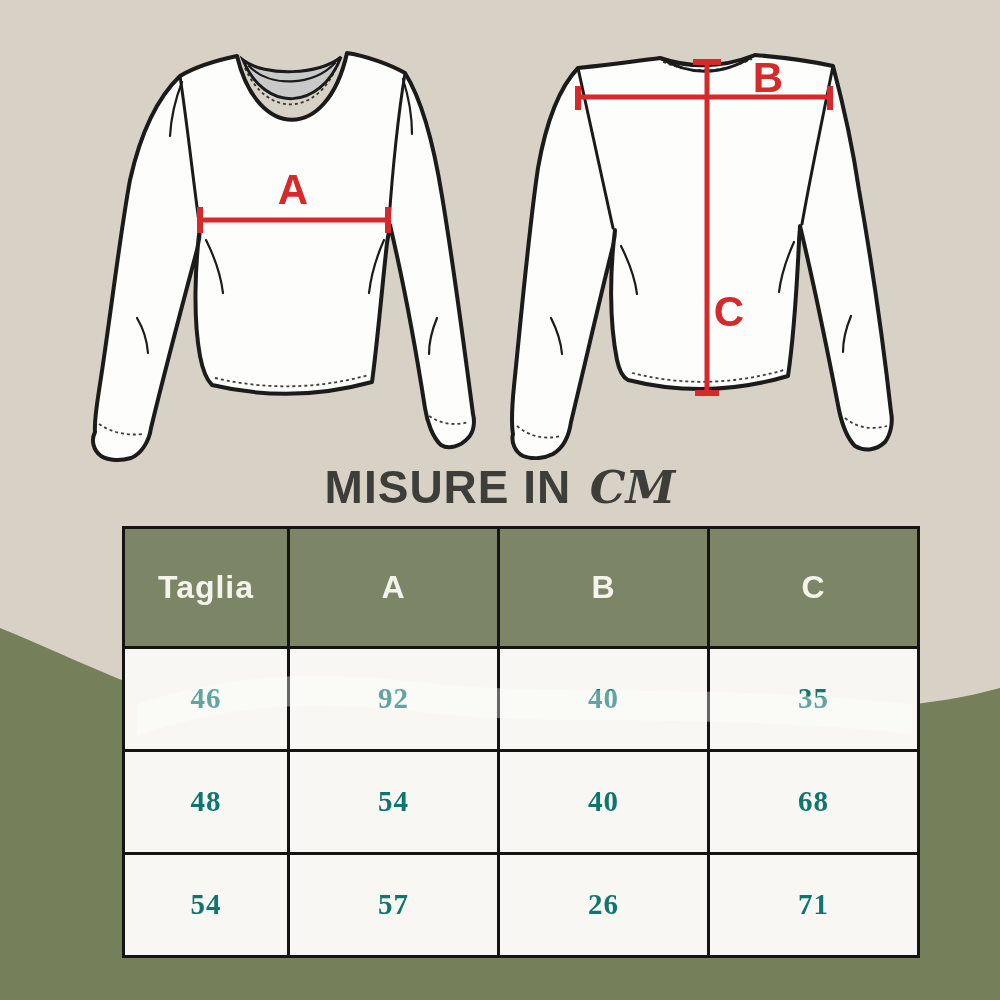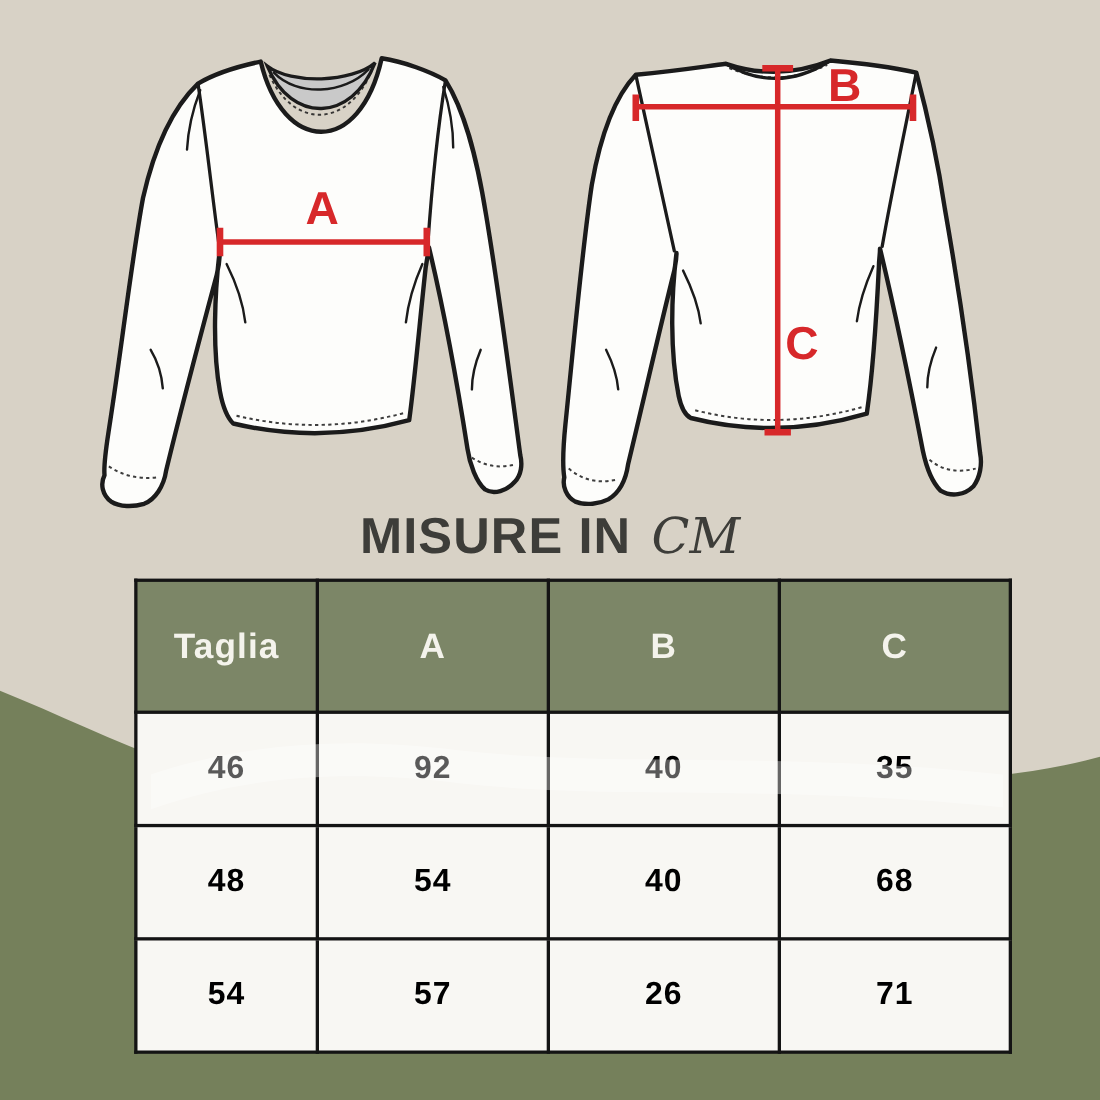--- a/index.html
+++ b/index.html
@@ -17,35 +17,35 @@
   .stitch{fill:none;stroke:#1b1b1b;stroke-width:1.8;stroke-dasharray:3 3;opacity:.85;}
   .neck{fill:#c9c9c9;stroke:#1b1b1b;stroke-width:3;}
   .redline{stroke:#d7282a;stroke-width:5;fill:none;}
   .redcap{stroke:#d7282a;stroke-width:6;fill:none;}
   .redlabel{fill:#d7282a;font-weight:bold;font-size:42px;font-family:"Liberation Sans",sans-serif;text-anchor:middle;}
   .title{
     position:absolute;left:0;top:460px;width:1000px;height:60px;
     text-align:center;color:#3d3d39;white-space:nowrap;
   }
   .title .main{font-size:46px;font-weight:bold;letter-spacing:1px;vertical-align:middle;}
-  .title .unit{font-family:"DejaVu Serif",serif;font-style:italic;font-weight:normal;
+  .title .unit{font-family:"DejaVu Serif",serif;font-style:italic;font-weight:bold;
     font-size:45px;margin-left:14px;vertical-align:middle;}
   table.size{
     position:absolute;left:122px;top:526px;width:775px;height:432px;
     border-collapse:collapse;table-layout:fixed;
   }
   table.size td{
     border:3px solid #141414;text-align:center;vertical-align:middle;
     font-weight:bold;
   }
   table.size .hrow td{
     background:#7c8667;color:#f4f3ec;font-size:32px;height:82px;letter-spacing:1px;
   }
   table.size .drow td{
-    background:#f8f7f3;color:#000000;font-size:29px;height:70px;letter-spacing:1px;
+    background:#f8f7f3;color:#0f766e;font-size:29px;height:70px;letter-spacing:1px;font-family:Liberation Serif, serif;
   }
   .col-taglia{width:160px;}
   .col-a,.col-b,.col-c{width:205px;}
   .table-highlight{position:absolute;left:137px;top:608px;width:775px;height:352px;pointer-events:none;}
 </style>
 </head>
 <body>
 
 <div class="canvas">
 

